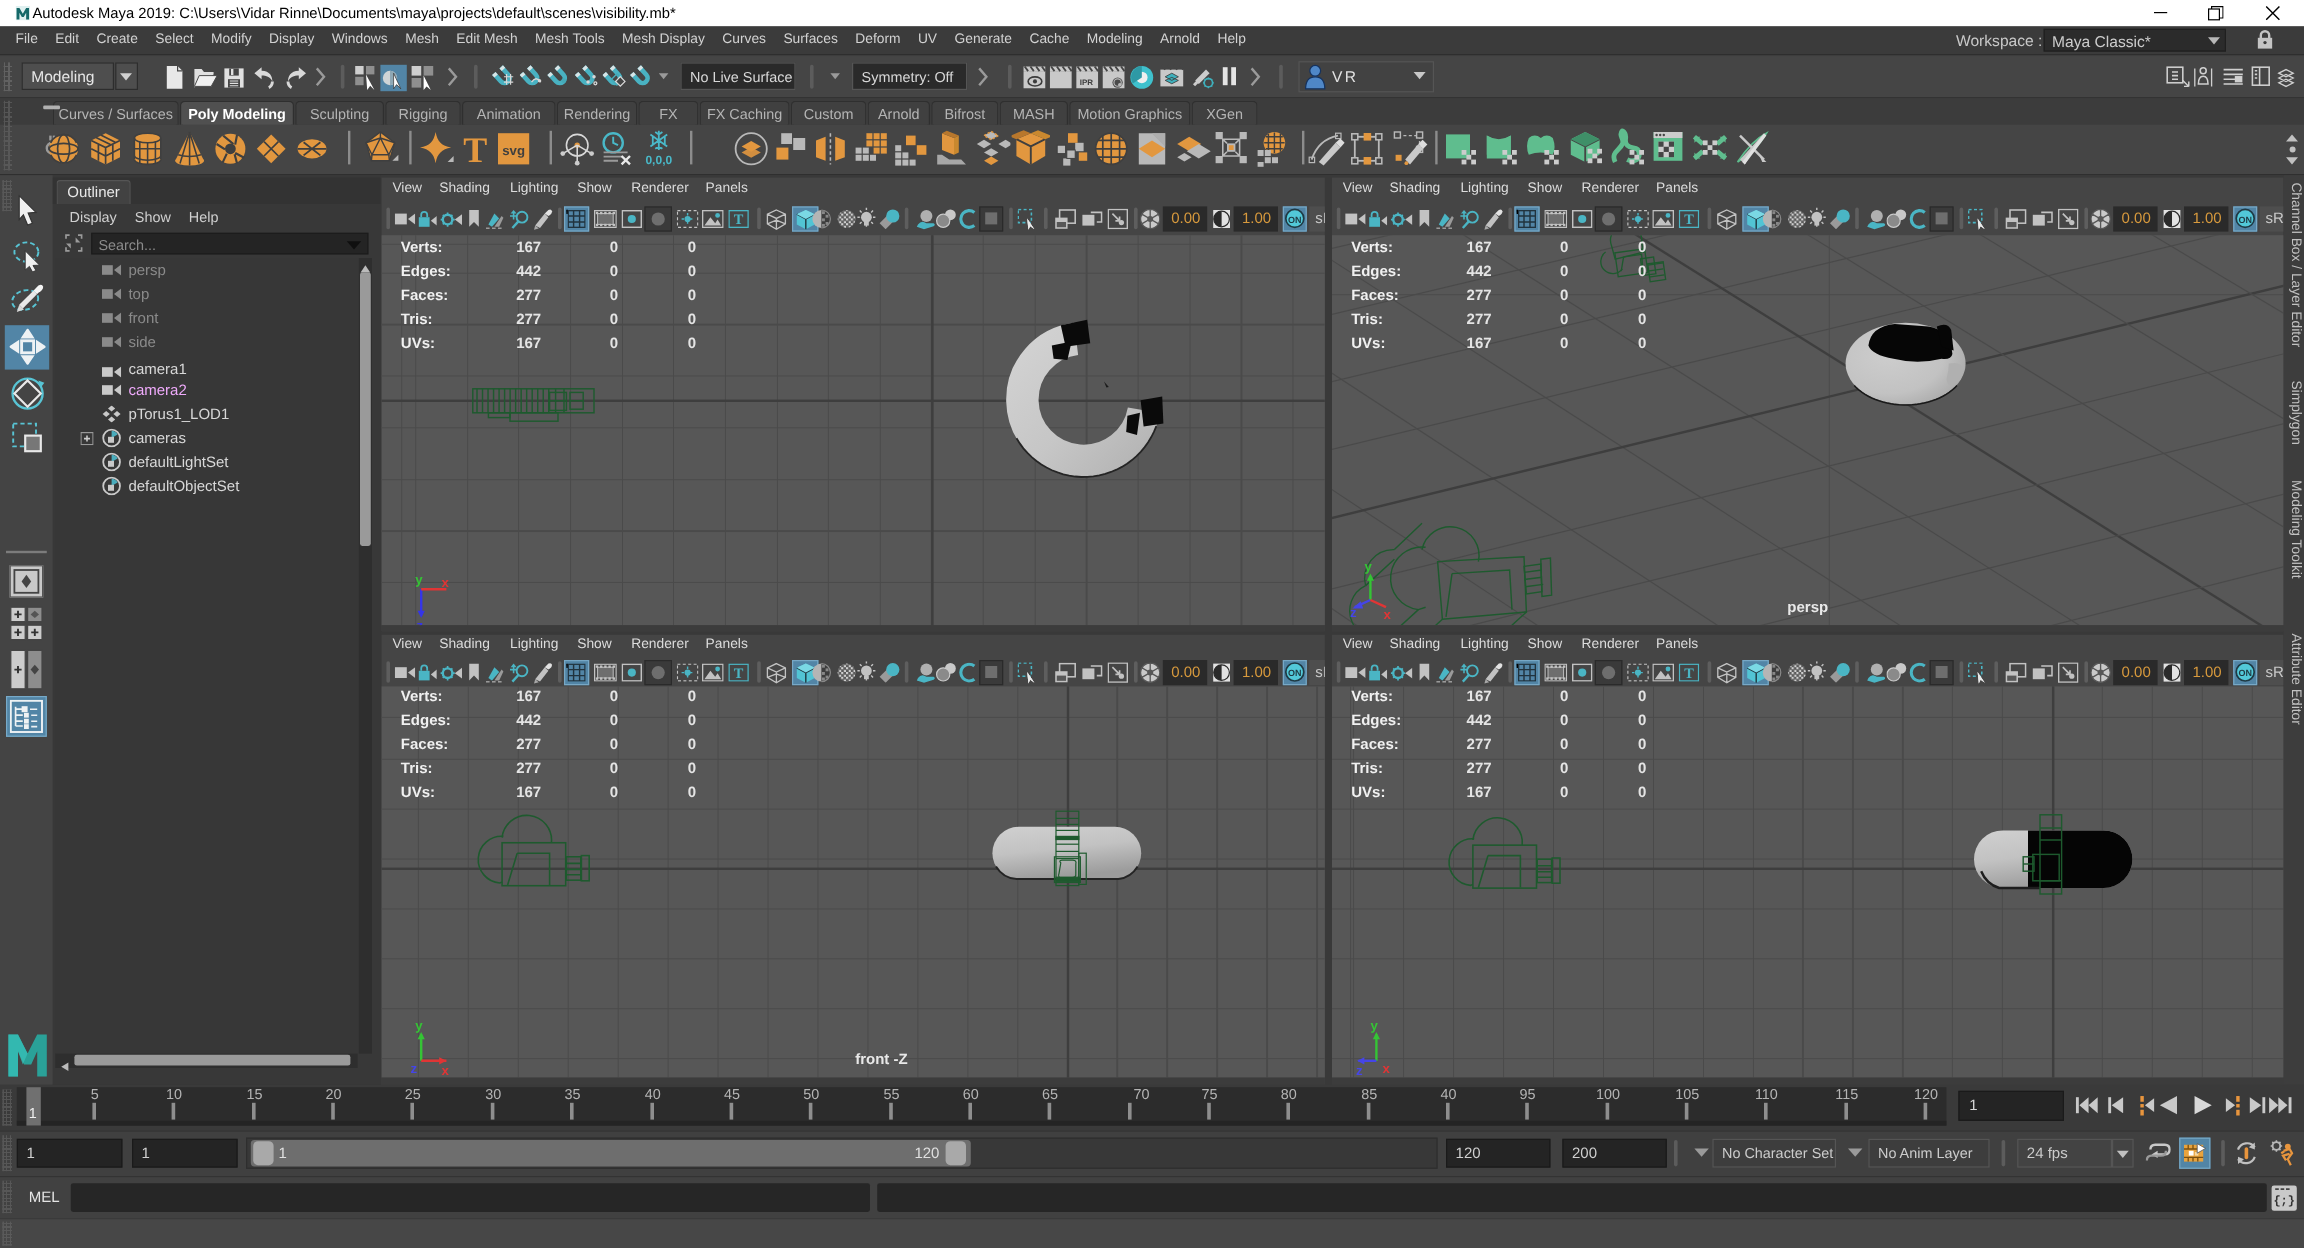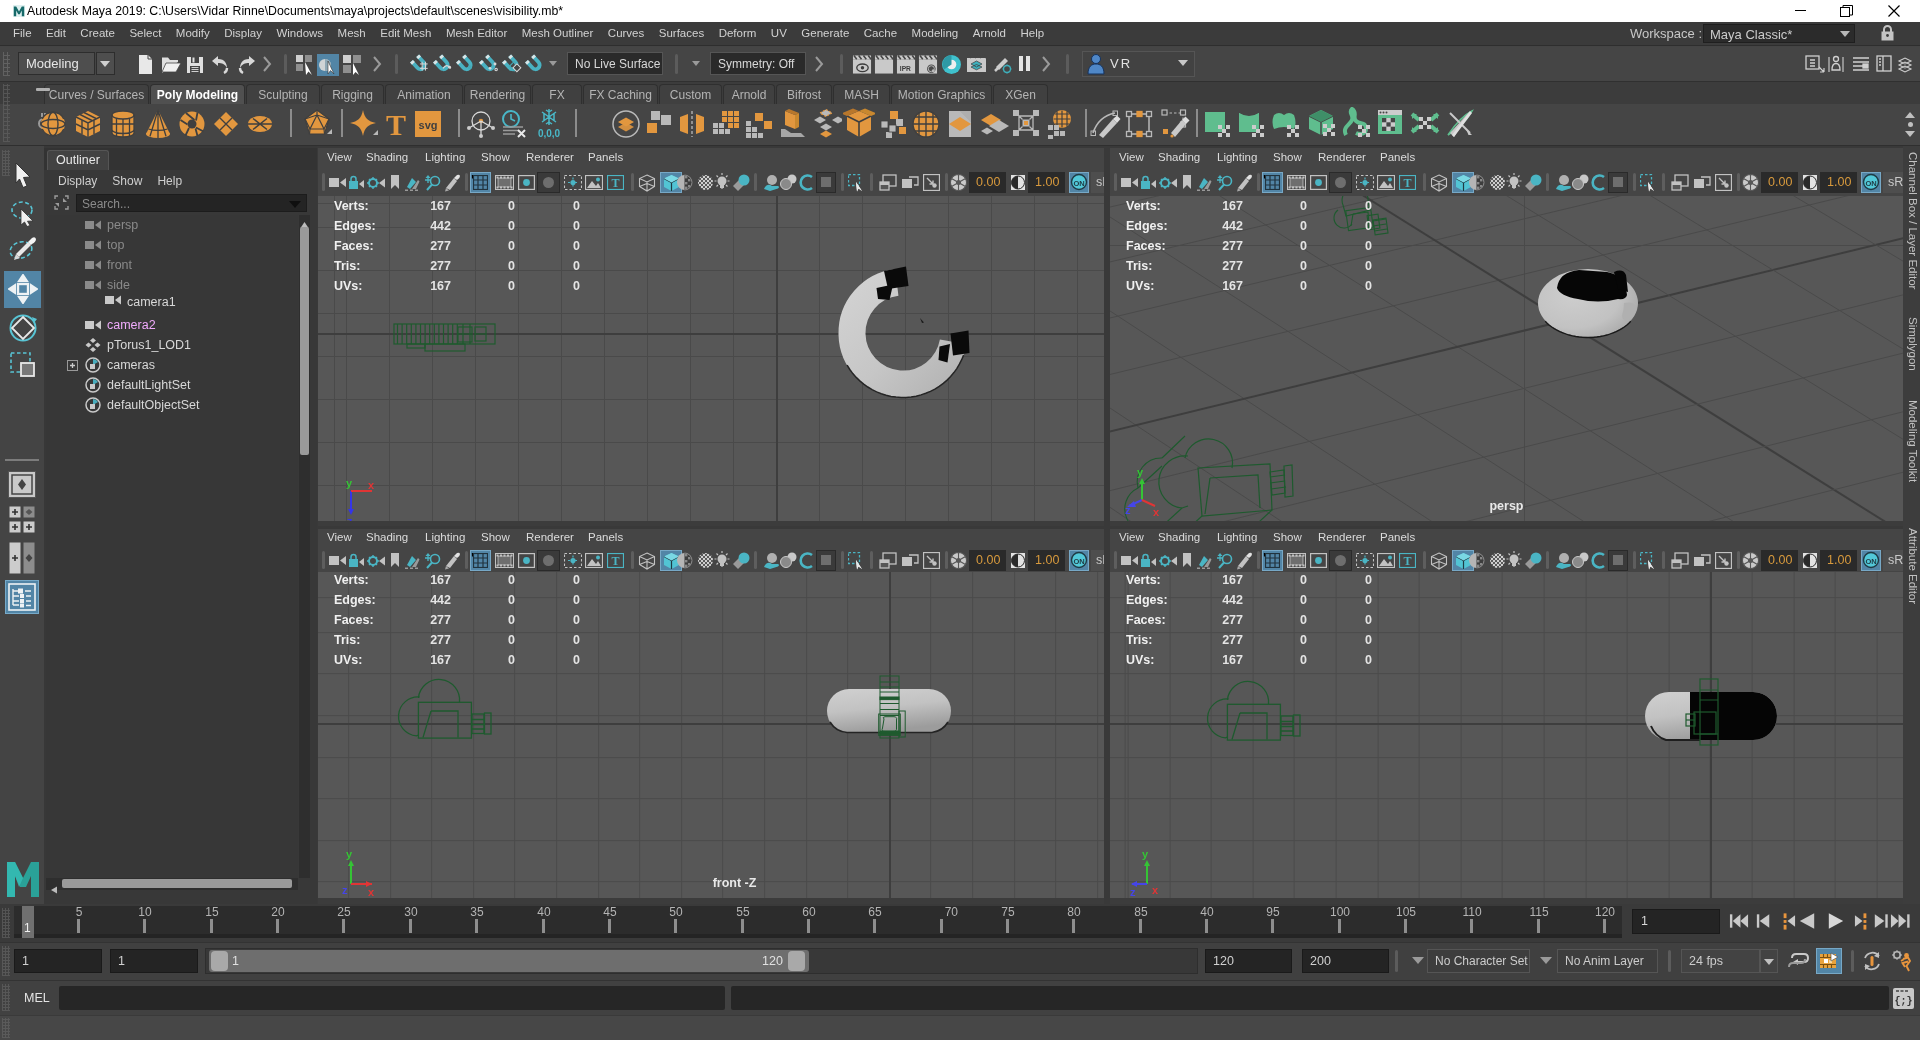--- a/index.html
+++ b/index.html
@@ -28,22 +28,22 @@
 <div class="abs" style="left:13px;top:5px;display:flex;gap:14.5px;font-size:11.5px;color:#d2d2d2;">
 <span style="white-space:nowrap;">File</span>
 <span style="white-space:nowrap;">Edit</span>
 <span style="white-space:nowrap;">Create</span>
 <span style="white-space:nowrap;">Select</span>
 <span style="white-space:nowrap;">Modify</span>
 <span style="white-space:nowrap;">Display</span>
 <span style="white-space:nowrap;">Windows</span>
 <span style="white-space:nowrap;">Mesh</span>
 <span style="white-space:nowrap;">Edit Mesh</span>
-<span style="white-space:nowrap;">Mesh Editor</span>
-<span style="white-space:nowrap;">Mesh Outliner</span>
+<span style="white-space:nowrap;">Mesh Tools</span>
+<span style="white-space:nowrap;">Mesh Display</span>
 <span style="white-space:nowrap;">Curves</span>
 <span style="white-space:nowrap;">Surfaces</span>
 <span style="white-space:nowrap;">Deform</span>
 <span style="white-space:nowrap;">UV</span>
 <span style="white-space:nowrap;">Generate</span>
 <span style="white-space:nowrap;">Cache</span>
 <span style="white-space:nowrap;">Modeling</span>
 <span style="white-space:nowrap;">Arnold</span>
 <span style="white-space:nowrap;">Help</span>
 </div>
@@ -717,21 +717,21 @@
     </svg>
     <span>front</span>
   </div>
 <div class="abs" style="left:85px;top:275px;width:210px;height:20px;display:flex;align-items:center;font-size:12.5px;color:#8a8a8a;">
     <svg width="16" height="10" viewBox="0 0 16 10" style="margin-right:6px;flex:none;">
       <rect x="0" y="1" width="9" height="8" fill="#8a8a8a"></rect>
       <path d="M10 5 L16 0.5 L16 9.5 Z" fill="#8a8a8a"></path>
     </svg>
     <span>side</span>
   </div>
-<div class="abs" style="left:85px;top:295px;width:210px;height:20px;display:flex;align-items:flex-start;font-size:12.5px;color:#d8d8d8;margin-left:20px;">
+<div class="abs" style="left:85px;top:295px;width:210px;height:20px;display:flex;align-items:flex-end;font-size:12.5px;color:#d8d8d8;">
     <svg width="16" height="10" viewBox="0 0 16 10" style="margin-right:6px;flex:none;">
       <rect x="0" y="1" width="9" height="8" fill="#c9c9c9"></rect>
       <path d="M10 5 L16 0.5 L16 9.5 Z" fill="#c9c9c9"></path>
     </svg>
     <span>camera1</span>
   </div>
 <div class="abs" style="left:85px;top:315px;width:210px;height:20px;display:flex;align-items:center;font-size:12.5px;color:#f0abfc;">
     <svg width="16" height="10" viewBox="0 0 16 10" style="margin-right:6px;flex:none;">
       <rect x="0" y="1" width="9" height="8" fill="#c9c9c9"></rect>
       <path d="M10 5 L16 0.5 L16 9.5 Z" fill="#c9c9c9"></path>

